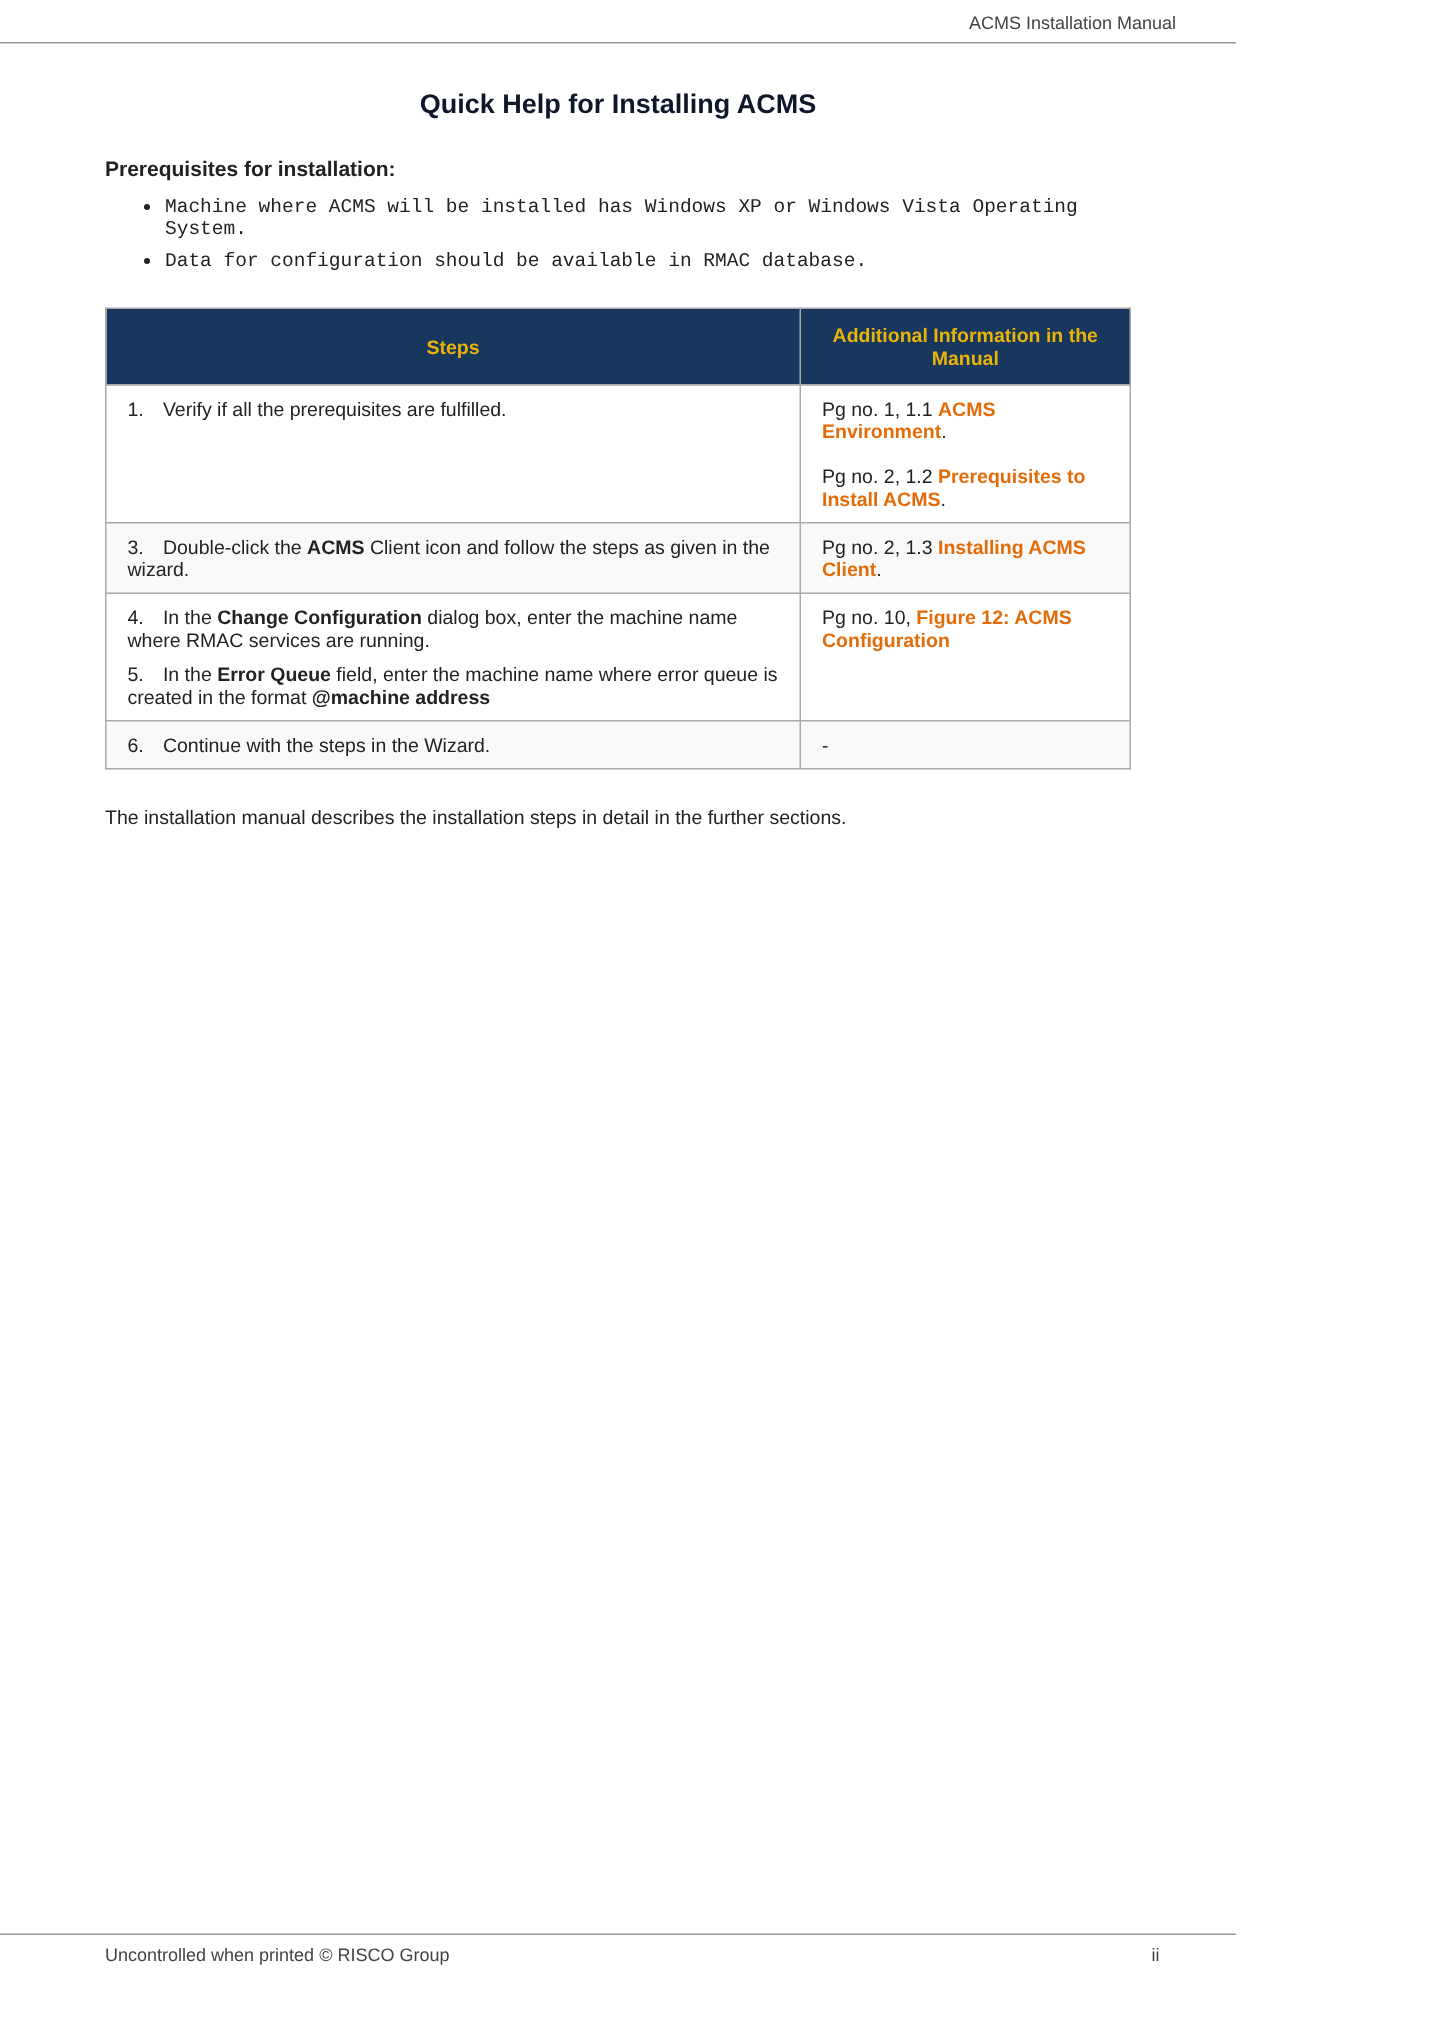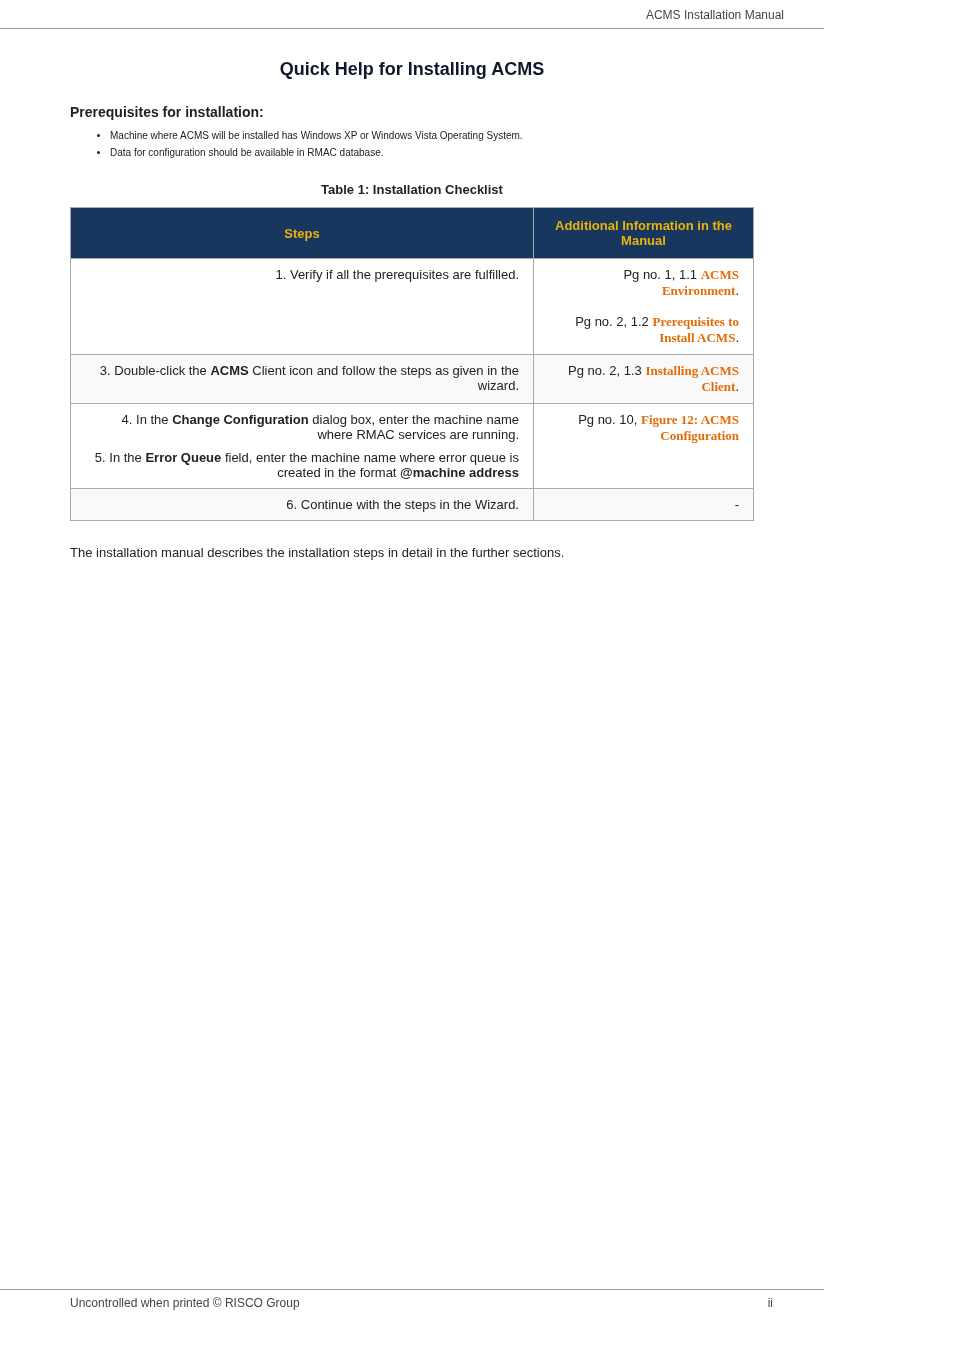--- a/index.html
+++ b/index.html
@@ -55,21 +55,22 @@
     }
 
     .bullet-list {
       list-style: disc;
       margin-left: 40px;
       margin-bottom: 24px;
     }
 
     .bullet-list li {
       margin-bottom: 6px;
-      font-size: 10px;
+      font-size: 13px;
+      font-family: Liberation Mono, monospace;
     }
 
     .table-title {
       text-align: center;
       font-weight: bold;
       font-size: 13px;
       margin-bottom: 10px;
     }
 
     
@@ -87,21 +88,20 @@
       padding: 10px 14px;
       text-align: center;
       border: 1px solid #aaa;
     }
 
     .checklist-table td {
       border: 1px solid #aaa;
       padding: 8px 14px;
       vertical-align: top;
       font-size: 13px;
-      text-align: right;
     }
 
     .checklist-table tr:nth-child(even) td {
       background-color: #f9f9f9;
     }
 
     .checklist-table tr:nth-child(odd) td {
       background-color: #fff;
     }
 
@@ -111,21 +111,20 @@
     }
 
     .ref-col {
       width: 220px;
       min-width: 220px;
     }
 
     .bold-orange {
       color: #e36c09;
       font-weight: bold;
-      font-family: Liberation Serif, serif;
     }
 
     .footer-line {
       position: absolute;
       bottom: 40px;
       left: 0;
       right: 0;
       border-top: 1px solid #999;
       padding-top: 6px;
       display: flex;
@@ -154,21 +153,20 @@
 
     <div class="page-title">Quick Help for Installing ACMS</div>
 
     <div class="section-heading">Prerequisites for installation:</div>
 
     <ul class="bullet-list">
       <li>Machine where ACMS will be installed has Windows XP or Windows Vista Operating System.</li>
       <li>Data for configuration should be available in RMAC database.</li>
     </ul>
 
-    <div class="table-title">Table 1: Installation Checklist</div>
 
     <table class="checklist-table">
       <thead>
         <tr>
           <th>Steps</th>
           <th class="ref-col">Additional Information in the Manual</th>
         </tr>
       </thead>
       <tbody>
 

